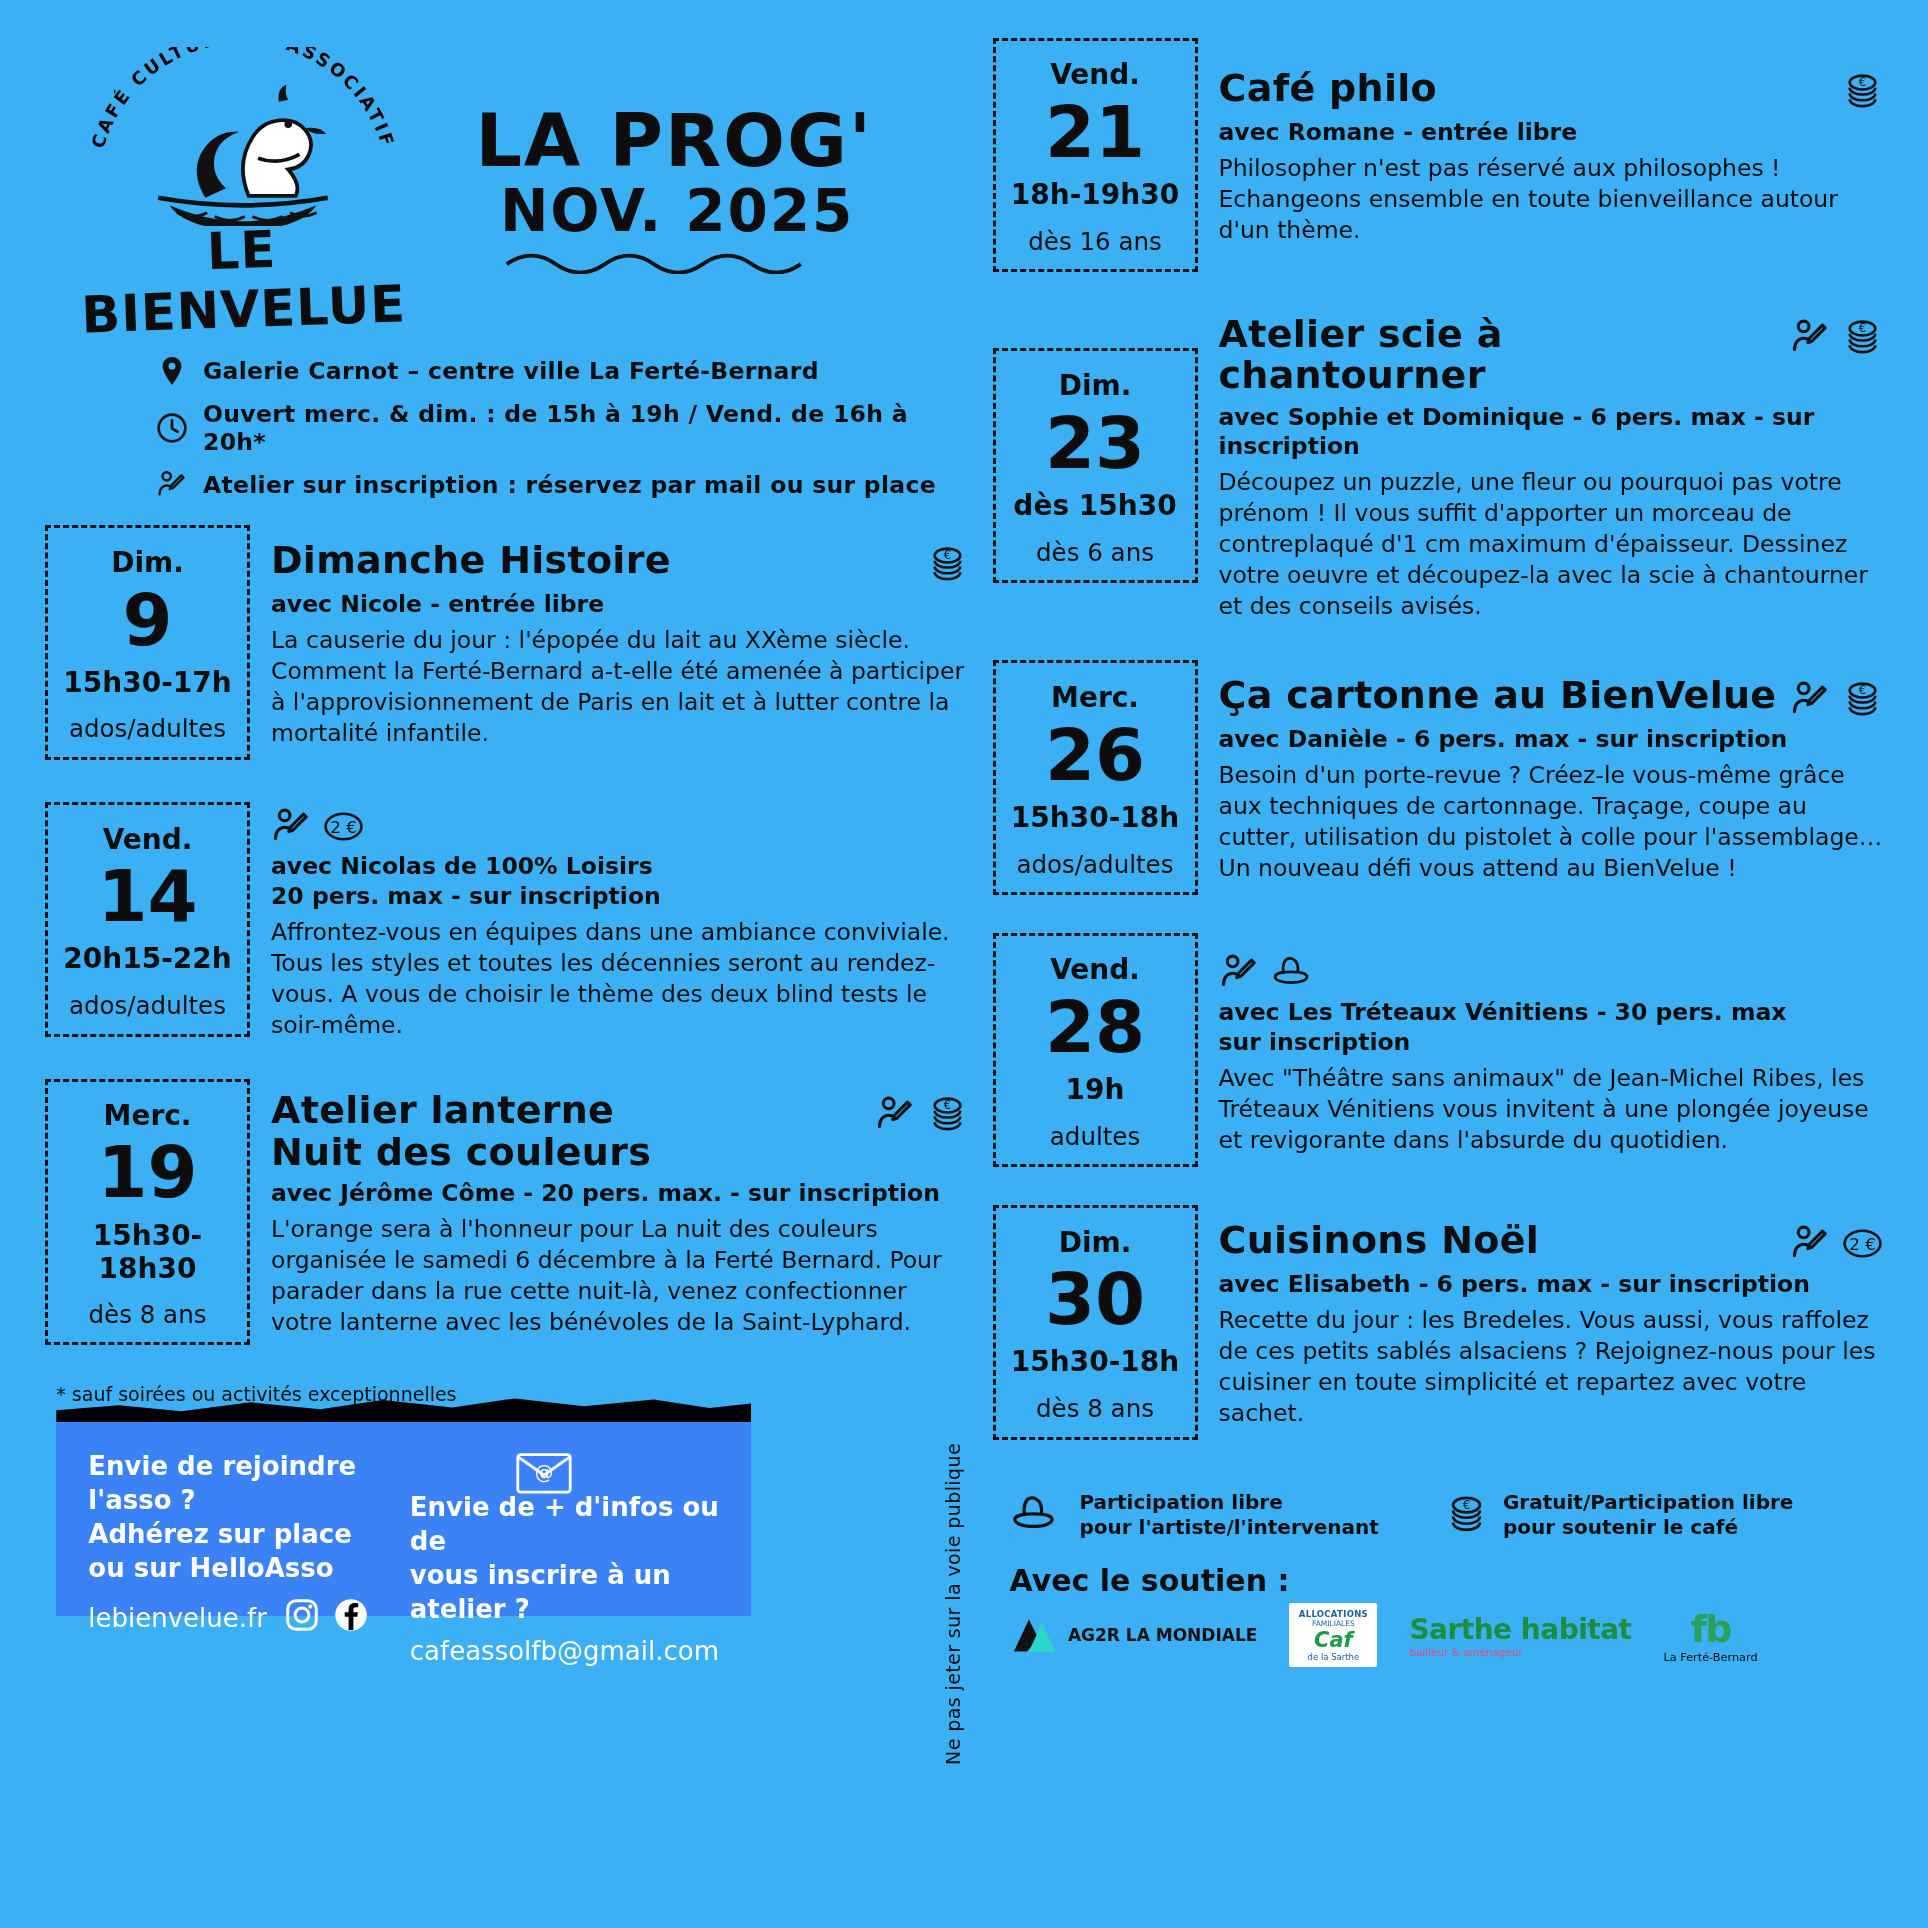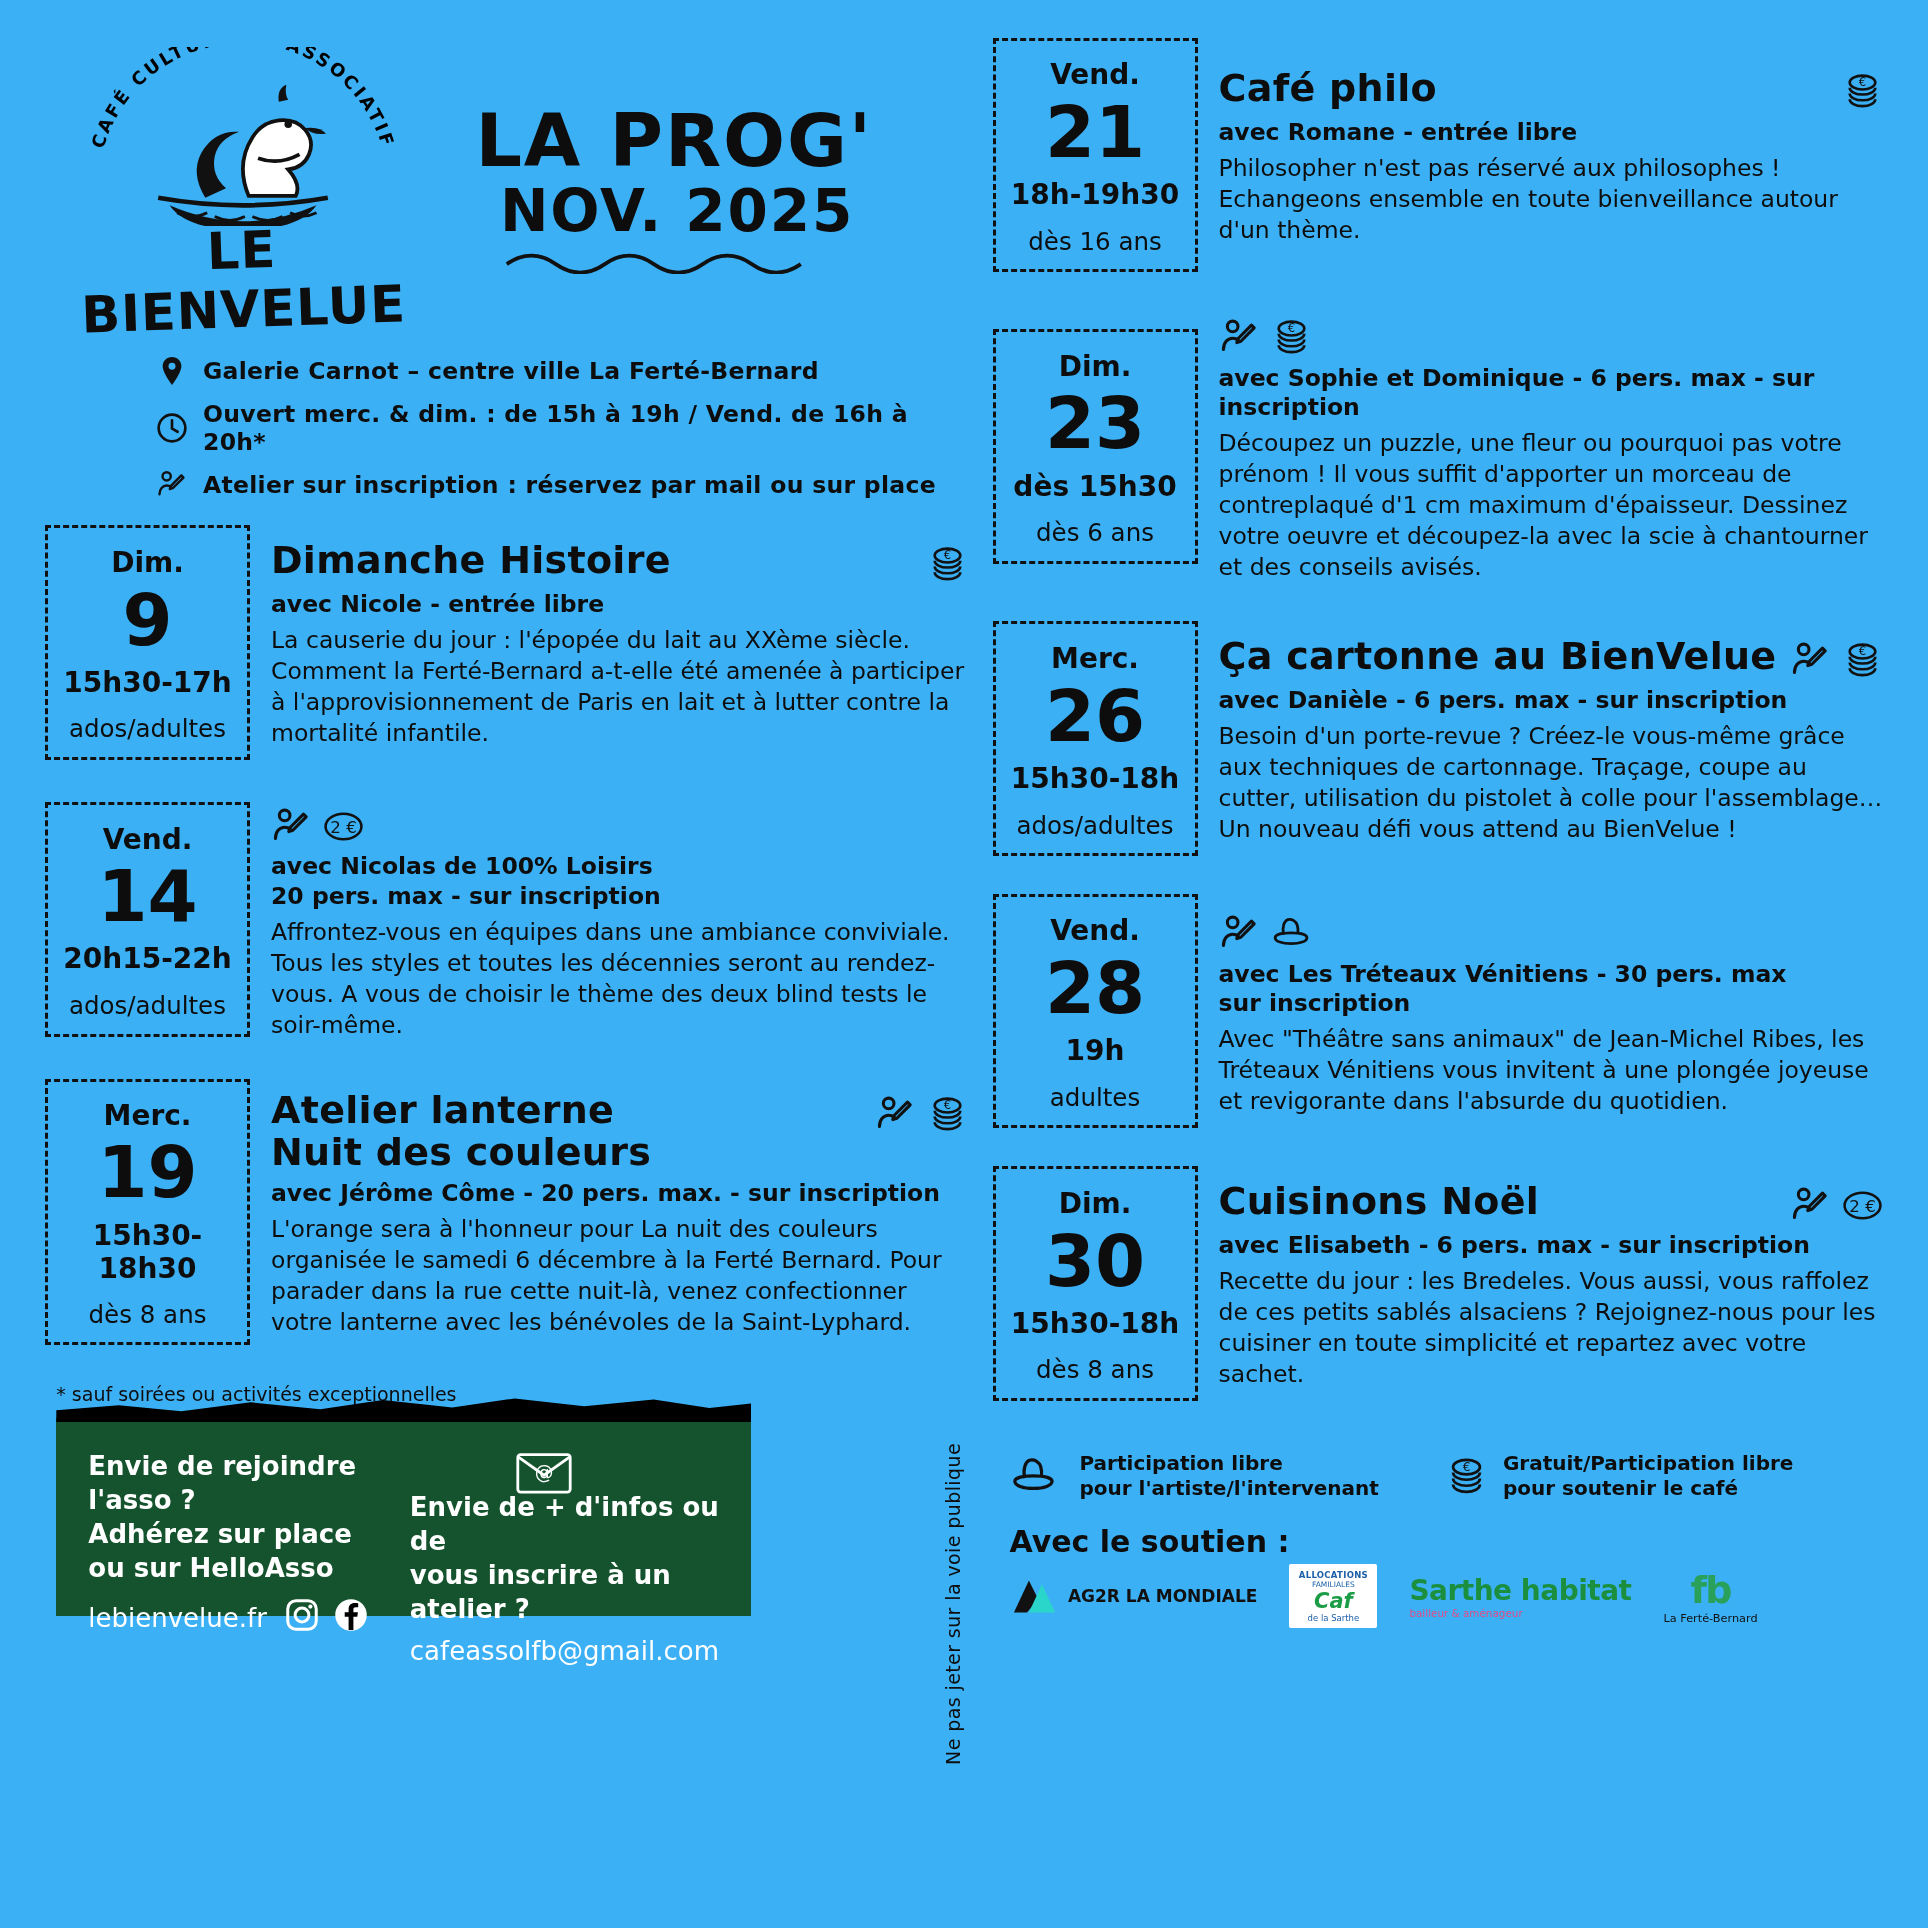--- a/index.html
+++ b/index.html
@@ -133,21 +133,21 @@
 
   
   .footnote {
     font-size: 19px;
     margin: 5.6px 0 13px 11.3px;
   }
 
   
   .banner {
     position: relative;
-    background: #14532d;
+    background: #3b82f6;
     color: #fff;
     height: 198px;
     margin-left: 11.3px;
     margin-right: 217px;
     padding: 32px 32px 19px 32px;
     display: flex;
     gap: 19px;
   }
   .banner-top-shape {
     position: absolute;
@@ -433,20 +433,21 @@
 
       <div class="event">
         <div class="date-box">
           <div class="dow">Dim.</div>
           <div class="dnum">23</div>
           <div class="dtime">dès 15h30</div>
           <div class="dage">dès 6 ans</div>
         </div>
         <div class="ev-body">
           <div class="ev-title-row">
+            <div class="ev-title">Atelier scie à chantourner</div>
             <div class="ev-icons">
               <svg width="41" height="41" viewBox="0 0 24 24">
                 <circle cx="8" cy="5.5" r="3.1" fill="none" stroke="#111" stroke-width="1.8"></circle>
                 <path d="M2.6 19c0-4 2.4-6.6 5.4-6.6 1.3 0 2.4.4 3.3 1.2" fill="none" stroke="#111" stroke-width="1.8" stroke-linecap="round"></path>
                 <path d="M20.6 6.4l-7.8 7.8-2.4.8.8-2.4 7.8-7.8z" fill="none" stroke="#111" stroke-width="1.8" stroke-linejoin="round"></path>
               </svg>
               <svg width="41" height="41" viewBox="0 0 32 32">
                 <ellipse cx="16" cy="9" rx="10" ry="5.4" fill="none" stroke="#111" stroke-width="2"></ellipse>
                 <text x="16" y="12" font-size="9" text-anchor="middle" fill="#111" font-family="DejaVu Sans, sans-serif">€</text>
                 <path d="M6 13c0 3 4.5 5.4 10 5.4S26 16 26 13" fill="none" stroke="#111" stroke-width="2"></path>

